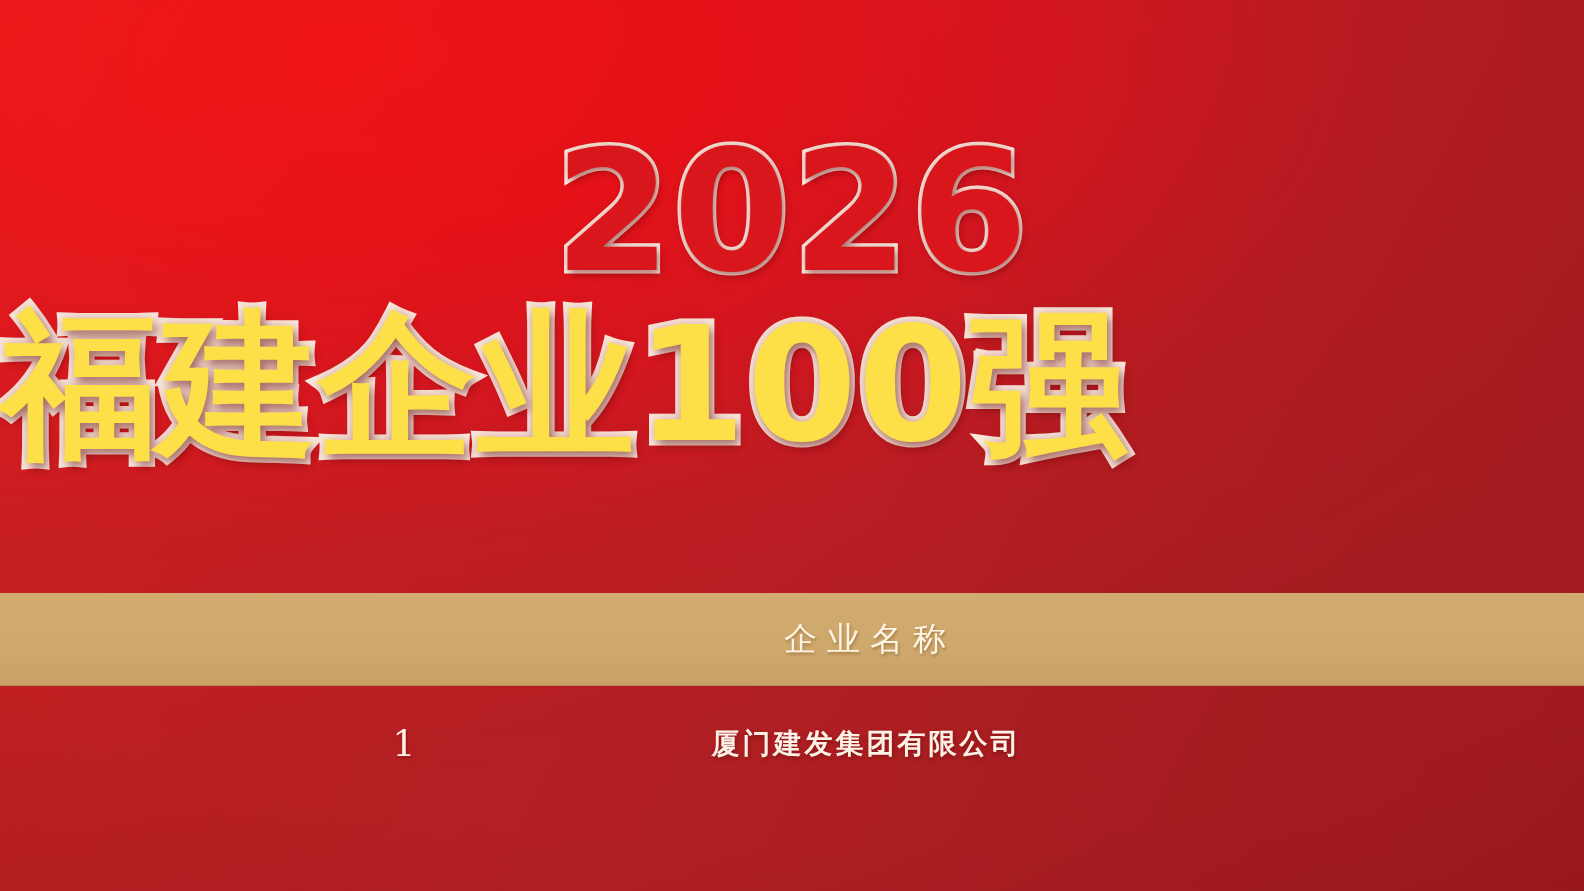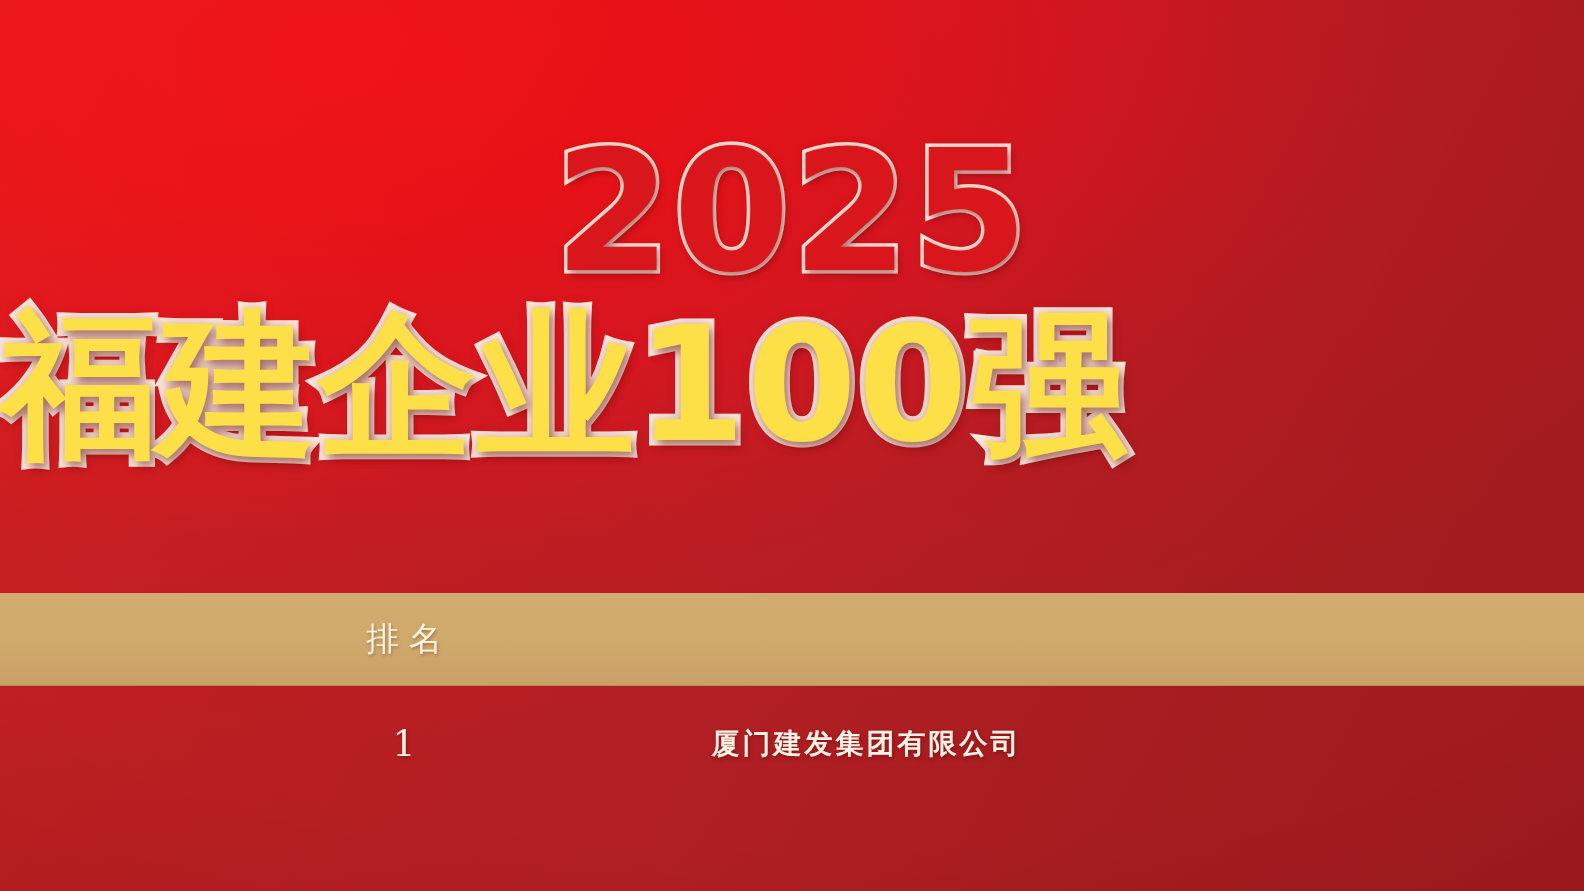--- a/index.html
+++ b/index.html
@@ -169,26 +169,26 @@
 <body>
 
 <div id="page">
 
   <div class="bg-base"></div>
   <div class="bg-glow"></div>
   <div class="bg-sheen"></div>
   <div class="bg-vig"></div>
 
   <div class="hero">
-    <div class="title-year">2025</div>
+    <div class="title-year">2026</div>
     <div class="title-main">福建企业100强</div>
   </div>
 
   <div class="table-head">
-    <div class="th th-rank">排名</div>
+    <div class="th th-name">企业名称</div>
   </div>
 
   <div class="table-body">
     <div class="row row-0">
       <div class="cell cell-rank">1</div>
       <div class="cell cell-name">厦门建发集团有限公司</div>
     </div>
   </div>
 
 </div>

